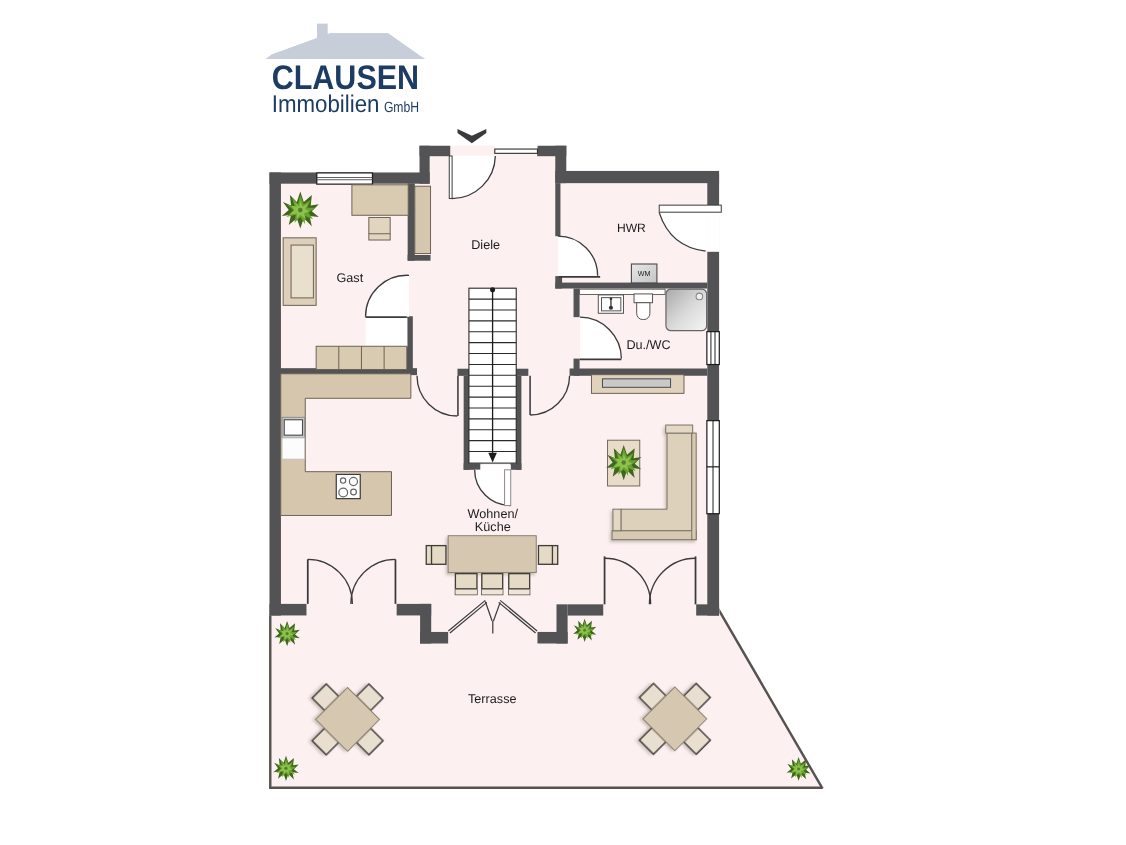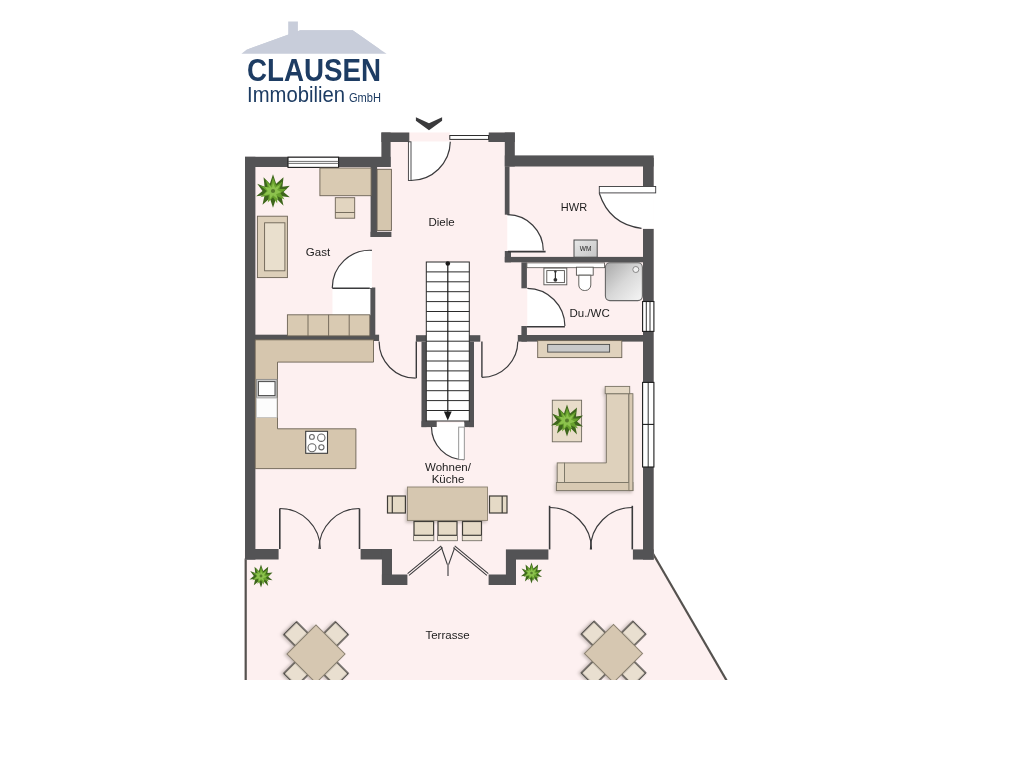--- a/index.html
+++ b/index.html
@@ -1,16 +1,16 @@
 <!DOCTYPE html>
 <html><head>
 <meta charset="utf-8">
 <style>
   html,body{margin:0;padding:0;background:#ffffff;}
-  #page{position:relative;width:1024px;height:680px;background:#ffffff;overflow:hidden;
+  #page{position:relative;width:1024px;height:768px;background:#ffffff;overflow:hidden;
         font-family:"Liberation Sans", sans-serif;}
   svg{position:absolute;left:0;top:0;}
   text{font-family:"Liberation Sans", sans-serif;}
 </style>
 </head>
 <body>
 <div id="page">
 <svg width="1024" height="768" viewBox="0 0 1024 768">
 <defs>
   <linearGradient id="shower" x1="0" y1="0" x2="1" y2="1">

